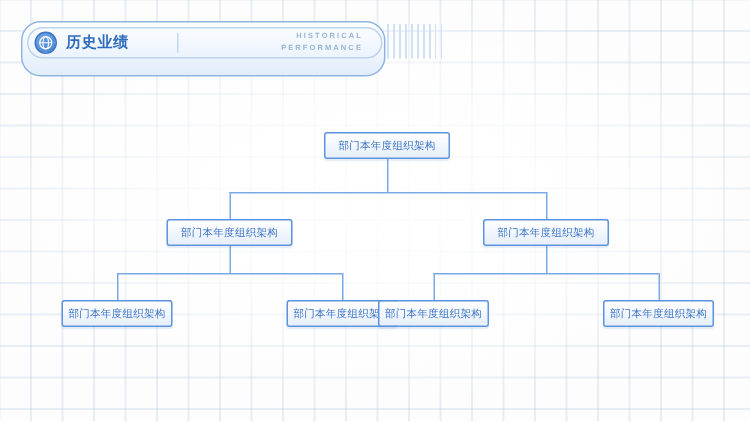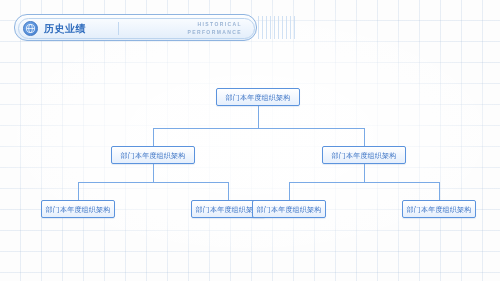--- a/index.html
+++ b/index.html
@@ -37,21 +37,21 @@
       radial-gradient(ellipse 72% 62% at 50% 48%, rgba(255,255,255,0.92) 0%, rgba(255,255,255,0.72) 40%, rgba(255,255,255,0.0) 78%);
     pointer-events: none;
   }
 
   
   #banner {
     position: absolute;
     left: 14px;
     top: 14px;
     width: 243px;
-    height: 27px;
+    height: 37px;
     border: 1px solid #8fb4e0;
     border-radius: 13px;
     background: linear-gradient(to bottom, #fdfeff 0%, #eef5fd 55%, #e2edfa 100%);
     box-sizing: border-box;
   }
   #banner-inner {
     position: absolute;
     left: 3px;
     top: 3px;
     width: 237px;

